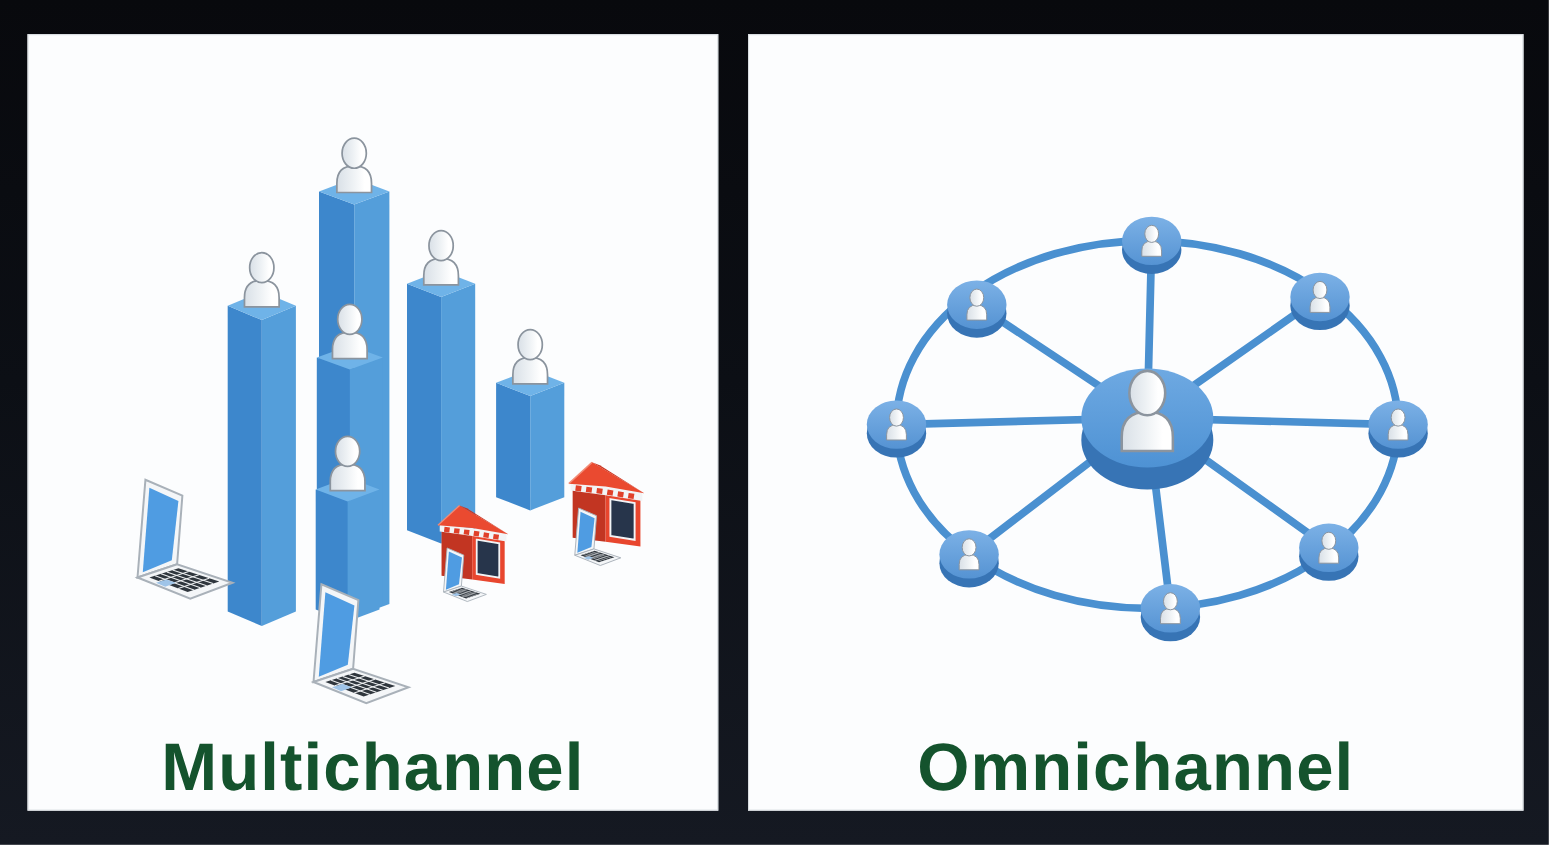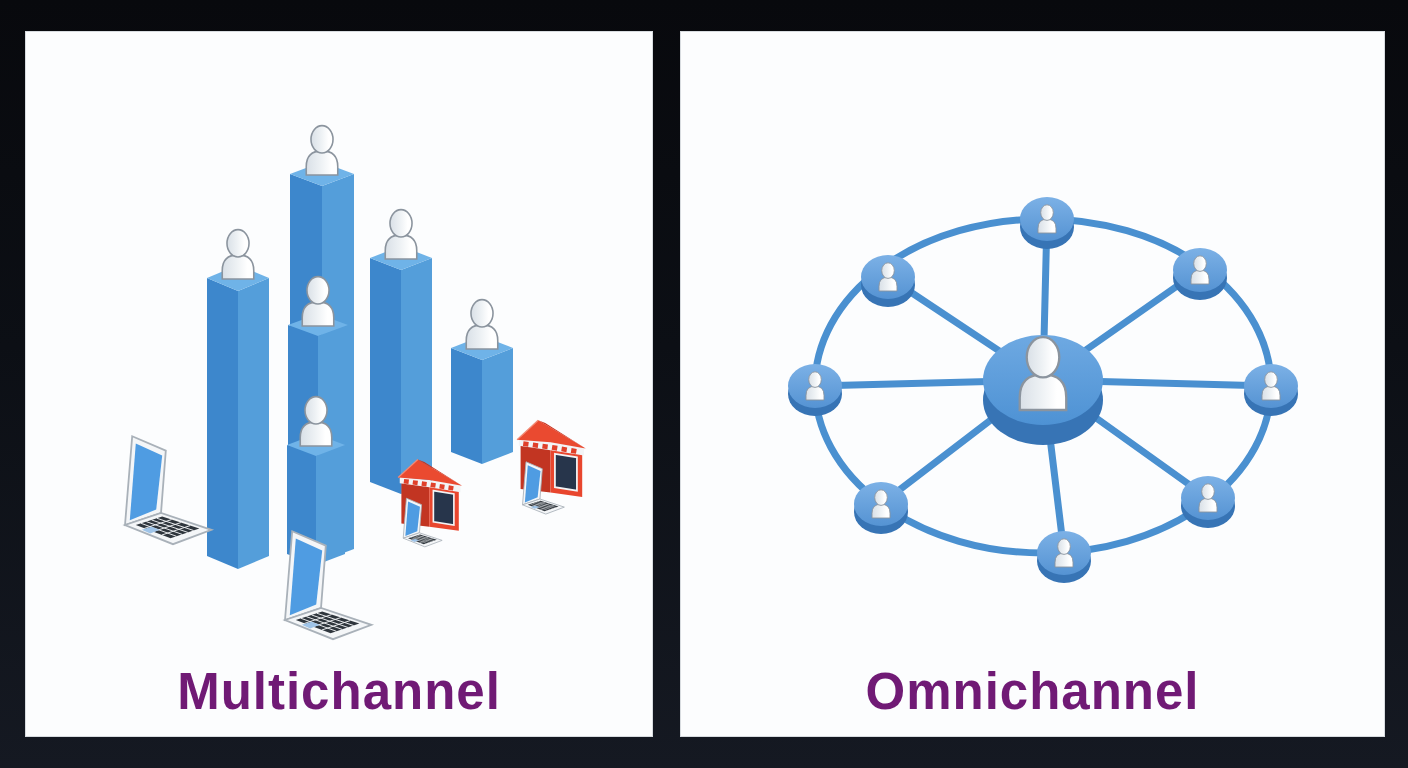--- a/index.html
+++ b/index.html
@@ -13,22 +13,22 @@
     background:#fcfdfe;
     border:1px solid #d8dce0;
     box-sizing:border-box;
   }
   #panel-left  { left:25px;  width:628px; }
   #panel-right { left:680px; width:705px;padding-left:24px; }
   .art { position:absolute; left:0; top:0; }
   .caption {
     position:absolute; top:630px; left:0; width:100%;
     text-align:center;
-    font-size:51px; font-weight:600; letter-spacing:1px;
-    color:#701a75;
+    font-size:61px; font-weight:600; letter-spacing:1px;
+    color:#14532d;
   }
   .face-top   { fill:#6fb3e8; }
   .face-left  { fill:#3d87cc; }
   .face-right { fill:#549eda; }
   .outline-person { stroke:#8b949e; stroke-width:1.5; }
 </style>
 </head>
 <body>
 
 <svg width="0" height="0" style="position:absolute" aria-hidden="true">

